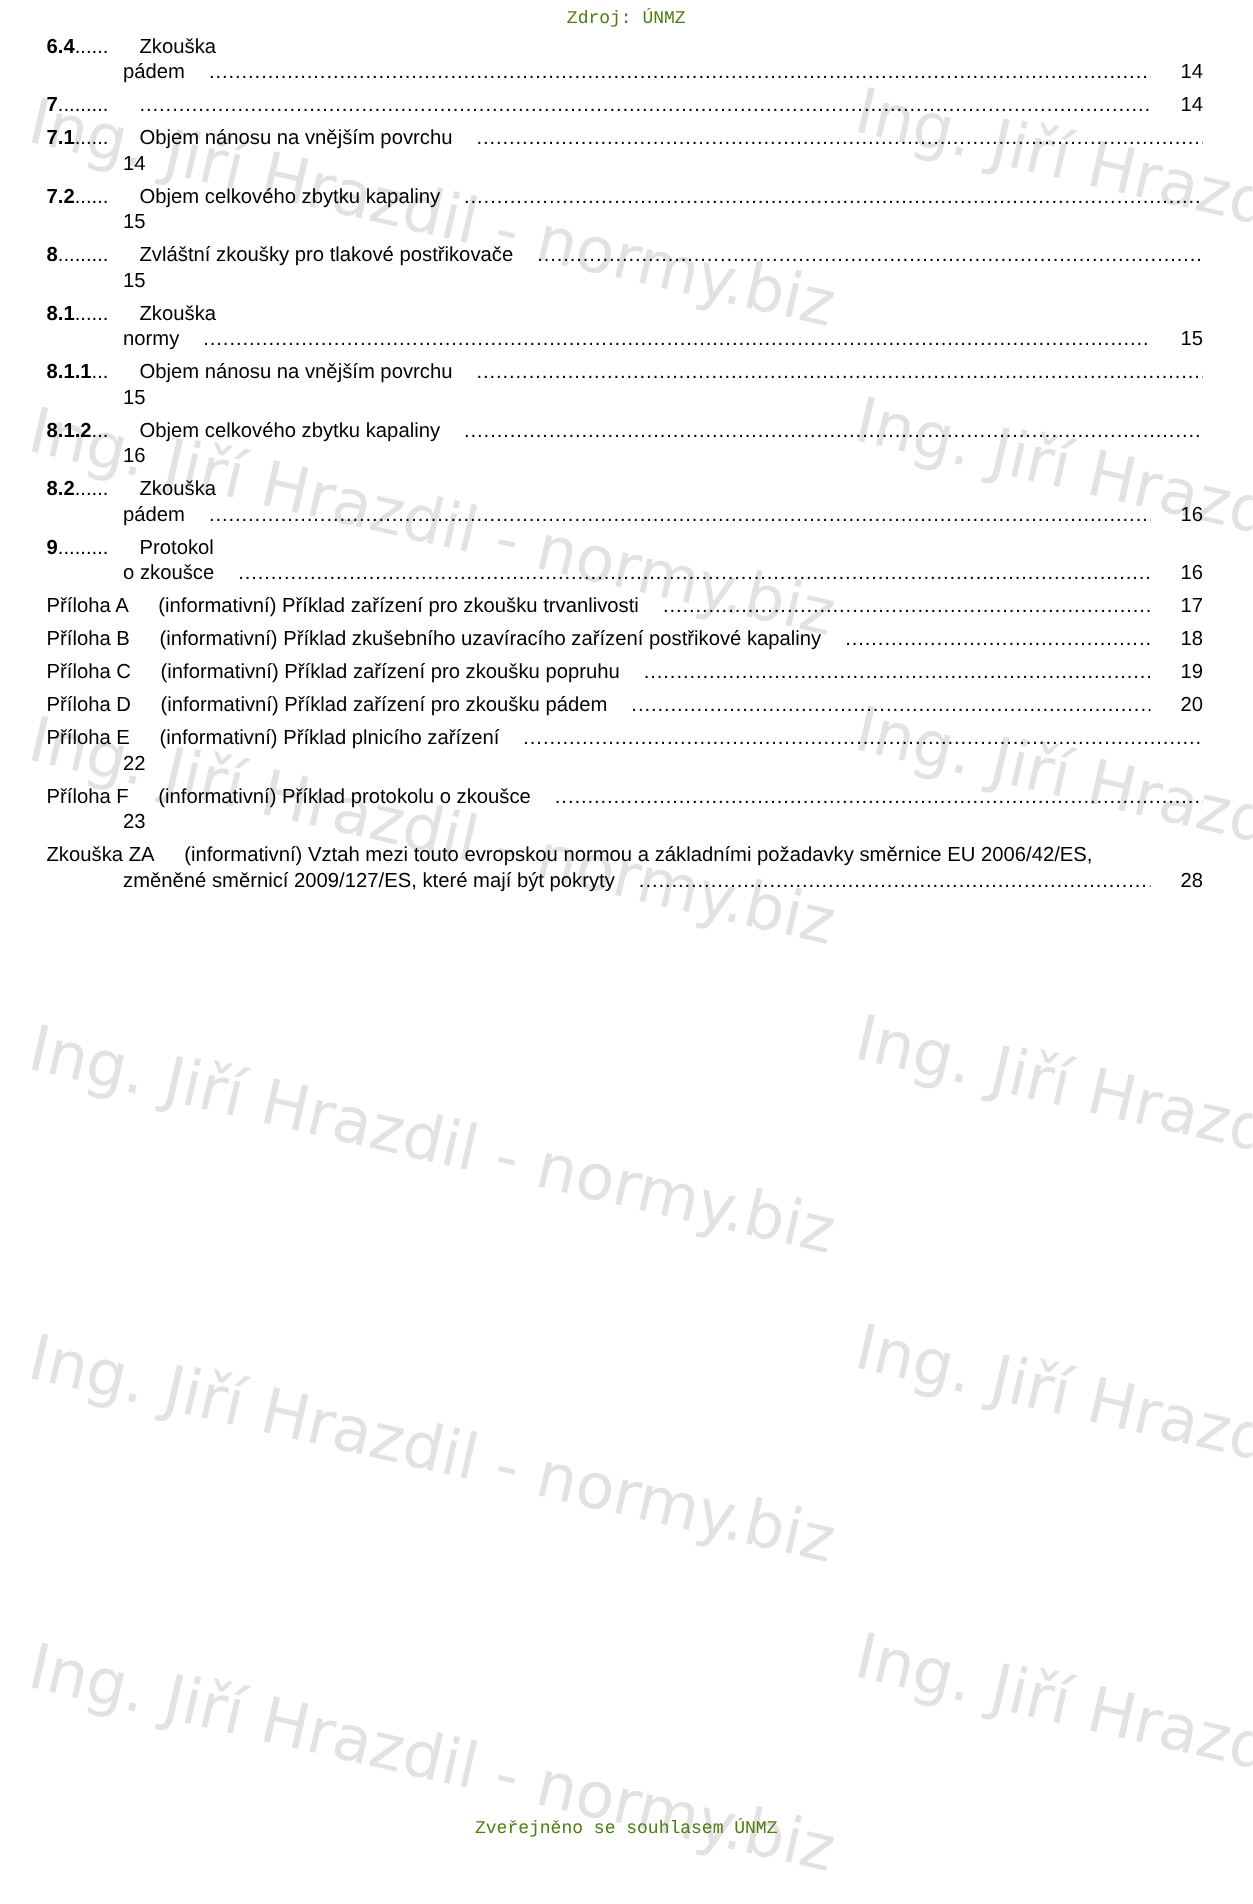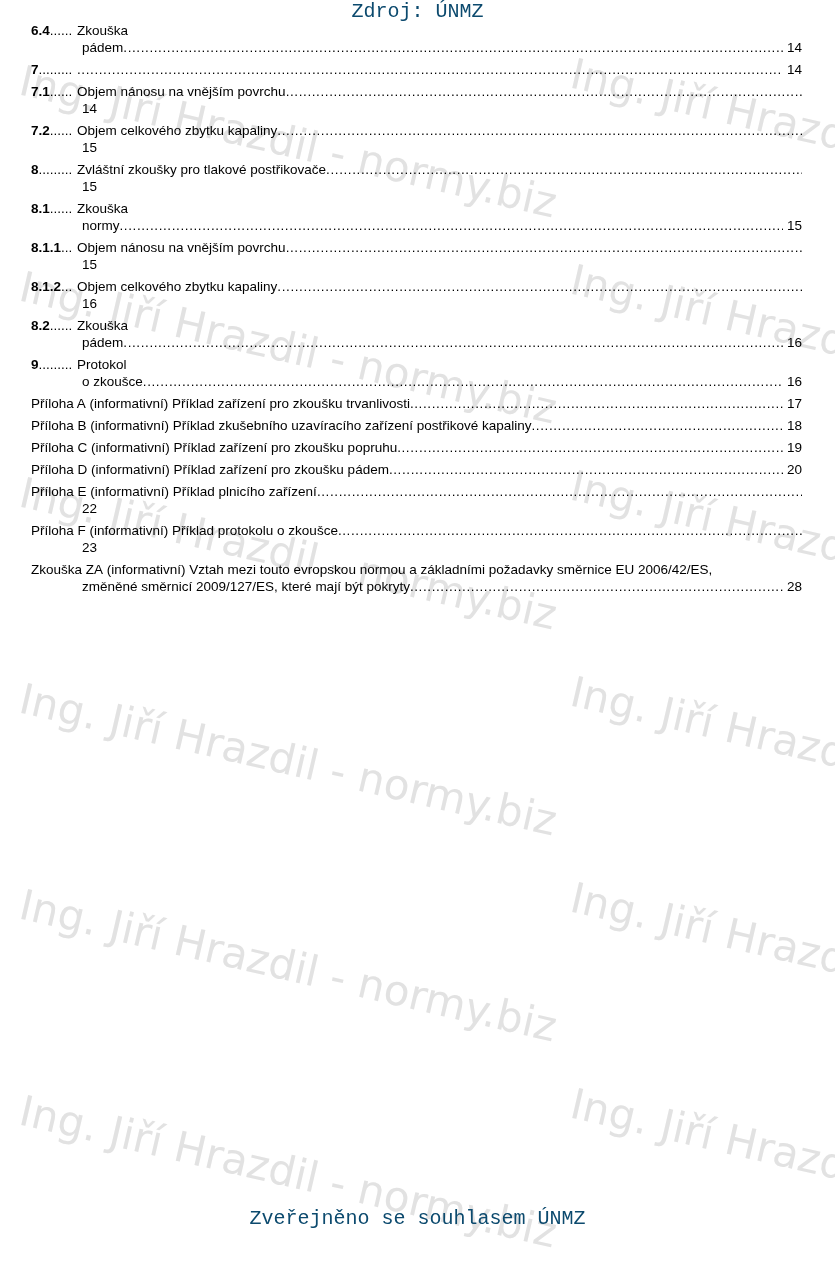--- a/index.html
+++ b/index.html
@@ -6,41 +6,41 @@
   body {
     width: 835px; height: 1269px;
     position: relative; overflow: hidden;
     background: #ffffff; color: #000;
     font-family: "Liberation Sans", sans-serif;
   }
   .note {
     position: absolute; left: 0; width: 100%;
     text-align: center;
     font-family: "Liberation Mono", monospace;
-    font-size: 20px; line-height: 18px;
-    z-index: 3; color: #0c4a6e;
+    font-size: 12px; line-height: 18px;
+    z-index: 3; color: #4d7c0f;
   }
   .note.top { top: 3px; }
   .note.bottom { top: 1210px; }
   #wm-layer { position: absolute; inset: 0; z-index: 0; }
   .watermark {
     position: absolute; white-space: nowrap;
     transform-origin: 0 0;
     font-family: "DejaVu Sans", sans-serif;
     user-select: none; pointer-events: none;
   }
   #toc {
     position: absolute; top: 22px; left: 0;
     width: 835px; box-sizing: border-box;
     padding: 0 33px 0 31px;
     z-index: 1;
     font-size: 13.5px;
   }
   .toc-entry { margin-bottom: 5px; }
-  .toc-line { display: flex; align-items: center; line-height: 17px; }
+  .toc-line { display: flex; align-items: center; line-height: 17px; gap: 16px; }
   .toc-line.indent { margin-left: 51px; }
   .prefix-num {
     flex: 0 0 auto; min-width: 46px;
     font-weight: bold; white-space: pre;
   }
   .prefix-num .dots { font-weight: normal; }
   .prefix-annex { flex: 0 0 auto; font-weight: normal; white-space: pre; }
   .t-text { flex: 0 1 auto; white-space: pre; }
   .leader {
     flex: 1 1 auto; min-width: 0;

